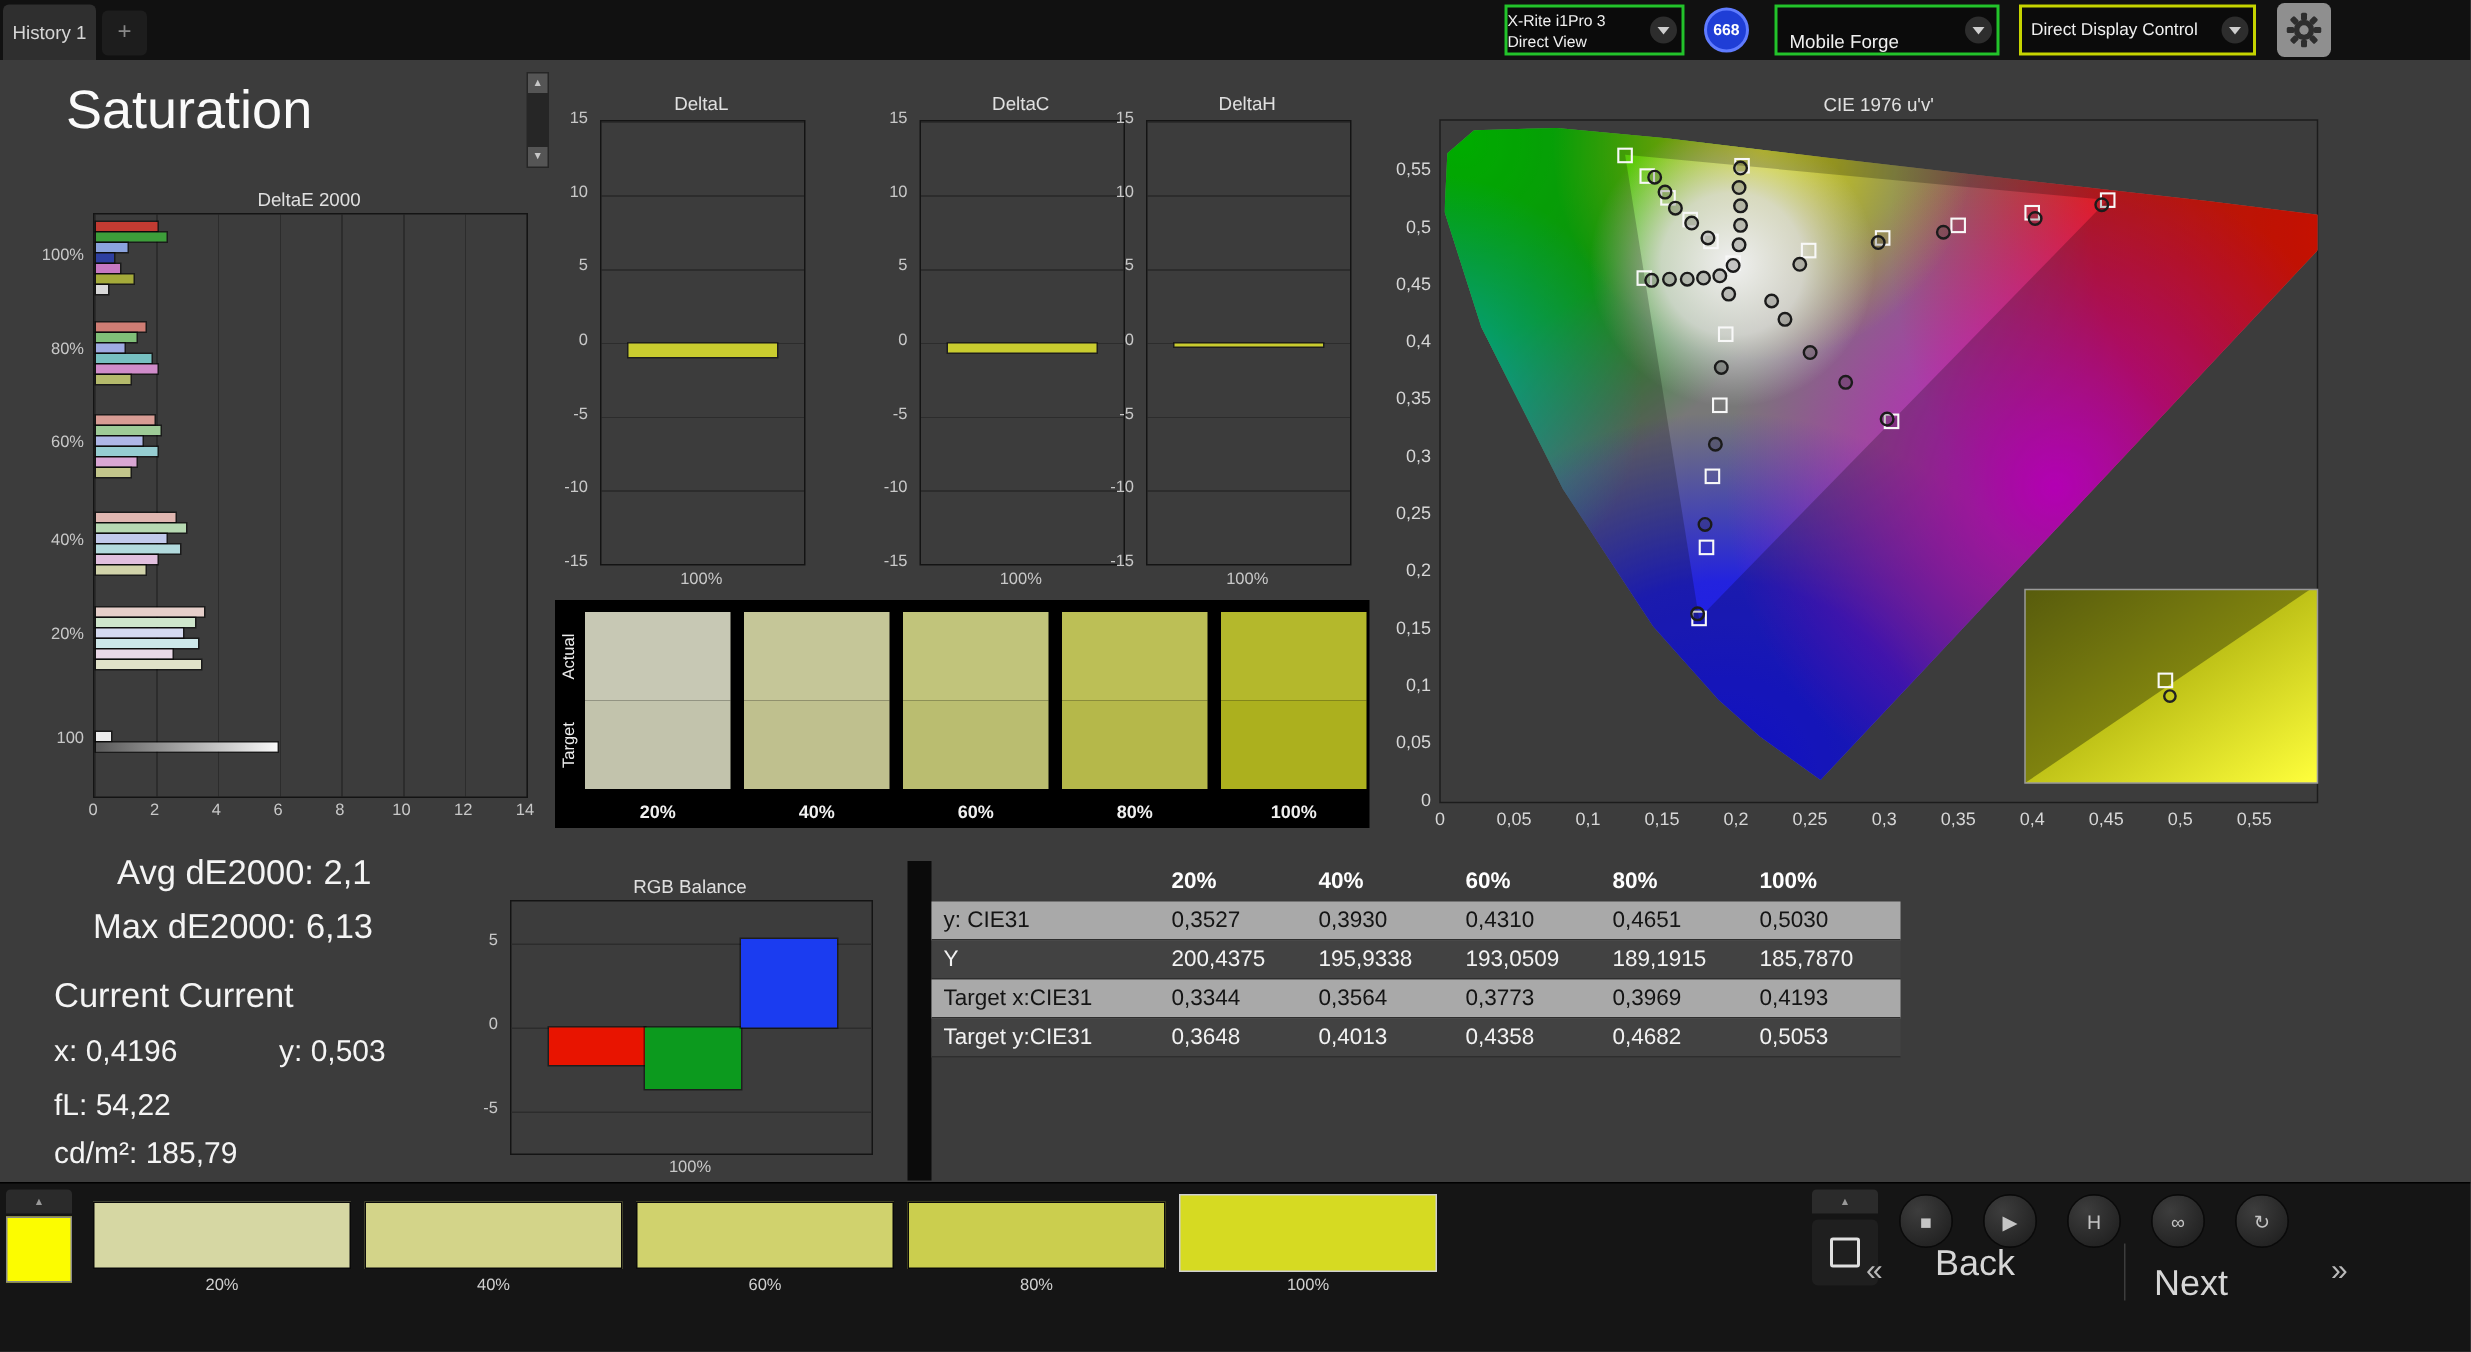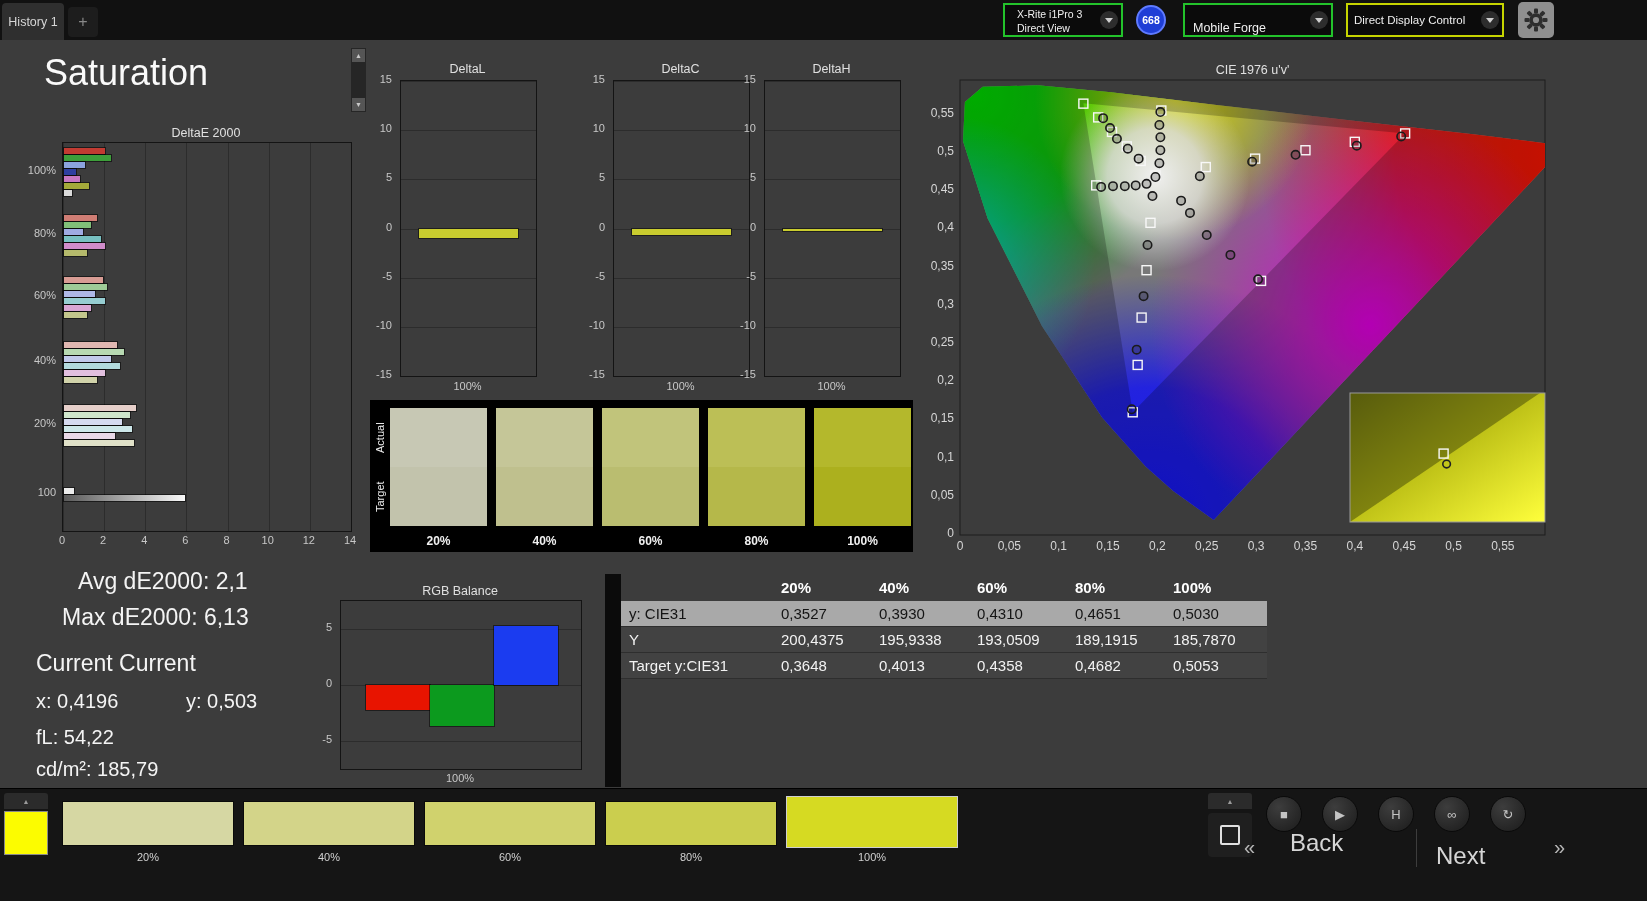--- a/index.html
+++ b/index.html
@@ -8,21 +8,21 @@
   .abs{position:absolute;}
 
   
   #topbar{left:0;top:0;width:1647px;height:40px;background:#111;}
   #tab-history{left:2px;top:3px;width:62px;height:37px;background:#2f2f2f;color:#d6d6d6;
     font-size:12.5px;display:flex;align-items:center;justify-content:center;border-radius:4px 4px 0 0;}
   #tab-new{left:68px;top:7px;width:30px;height:30px;background:#1d1d1d;color:#888;font-size:16px;
     display:flex;align-items:center;justify-content:center;border-radius:4px;}
   .tb-box{position:absolute;top:3px;height:34px;background:#0b0b0b;box-sizing:border-box;
     border:2px solid #23c32b;color:#f0f0f0;}
-  #meter-box{left:1003px;width:120px;font-size:10.5px;line-height:1.3;padding:3px 22px 0 12px;}
+  #meter-box{left:1003px;width:120px;font-size:10.5px;line-height:1.3;padding:3px 22px 0 0;}
   #source-box{left:1183px;width:150px;font-size:12.5px;display:flex;align-items:center;padding:16px 24px 0 8px;}
   #control-box{left:1346px;width:158px;font-size:11.5px;display:flex;align-items:center;
     padding:0 24px 0 6px;border-color:#c6d400;}
   .dd-arrow{position:absolute;right:3px;top:50%;transform:translateY(-50%);width:18px;height:18px;
     border-radius:50%;background:#2d2d2d;display:flex;align-items:center;justify-content:center;}
   .tri{width:0;height:0;border-left:4px solid transparent;border-right:4px solid transparent;
     border-top:5px solid #cfcfcf;}
   #badge-668{left:1136px;top:5px;width:30px;height:30px;border-radius:50%;background:#1f3ed6;
     border:2px solid #5f7bff;box-sizing:border-box;color:#fff;font-size:10.5px;font-weight:bold;
     display:flex;align-items:center;justify-content:center;}
@@ -368,20 +368,28 @@
         <div class="rt-cell">0,4651</div>
         <div class="rt-cell">0,5030</div>
       </div>
       <div class="rt-row dark">
         <div class="rt-label">Y</div>
         <div class="rt-cell">200,4375</div>
         <div class="rt-cell">195,9338</div>
         <div class="rt-cell">193,0509</div>
         <div class="rt-cell">189,1915</div>
         <div class="rt-cell">185,7870</div>
+      </div>
+      <div class="rt-row light">
+        <div class="rt-label">Target x:CIE31</div>
+        <div class="rt-cell">0,3344</div>
+        <div class="rt-cell">0,3564</div>
+        <div class="rt-cell">0,3773</div>
+        <div class="rt-cell">0,3969</div>
+        <div class="rt-cell">0,4193</div>
       </div>
       <div class="rt-row dark">
         <div class="rt-label">Target y:CIE31</div>
         <div class="rt-cell">0,3648</div>
         <div class="rt-cell">0,4013</div>
         <div class="rt-cell">0,4358</div>
         <div class="rt-cell">0,4682</div>
         <div class="rt-cell">0,5053</div>
       </div>
     </div>

